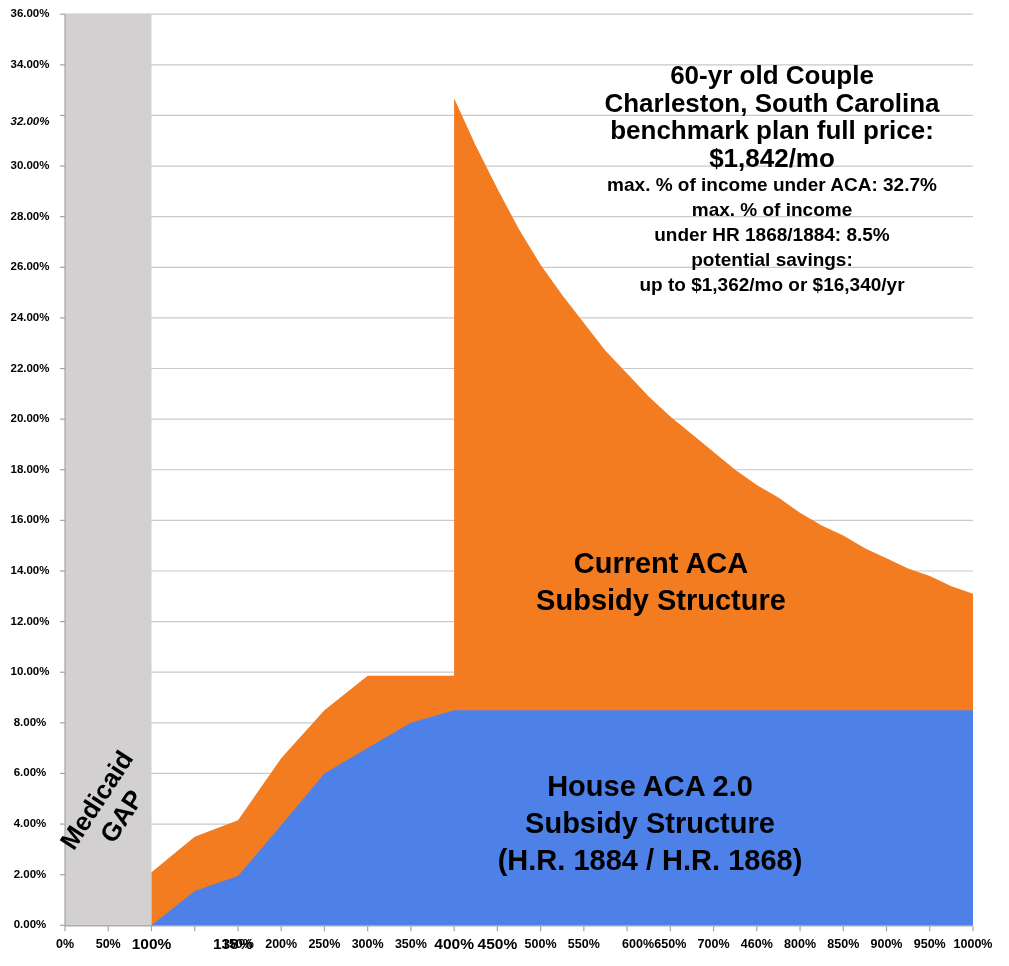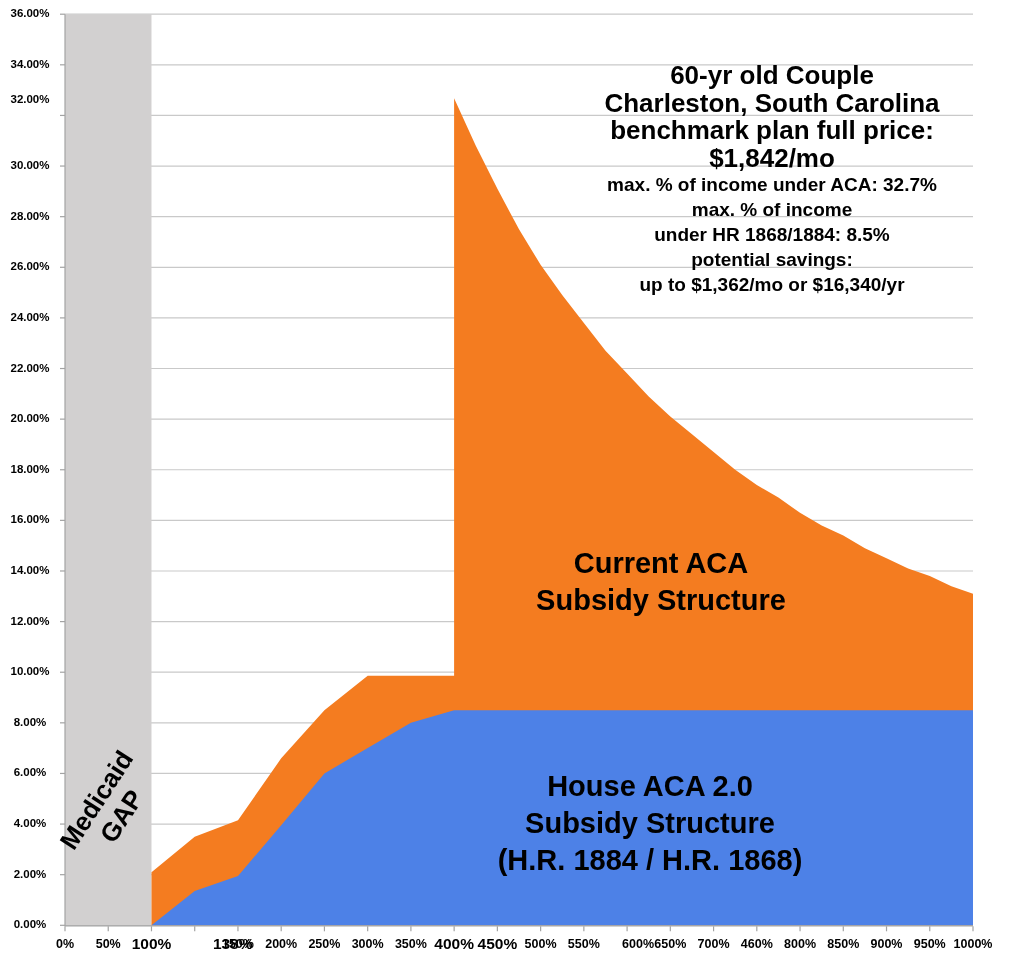--- a/index.html
+++ b/index.html
@@ -100,21 +100,21 @@
       <div class="ylab" style="top: 614.6px;">12.00%</div>
       <div class="ylab" style="top: 563.983px;">14.00%</div>
       <div class="ylab" style="top: 513.367px;">16.00%</div>
       <div class="ylab" style="top: 462.75px;">18.00%</div>
       <div class="ylab" style="top: 412.133px;">20.00%</div>
       <div class="ylab" style="top: 361.517px;">22.00%</div>
       <div class="ylab" style="top: 310.9px;">24.00%</div>
       <div class="ylab" style="top: 260.283px;">26.00%</div>
       <div class="ylab" style="top: 209.667px;">28.00%</div>
       <div class="ylab" style="top: 159.05px;">30.00%</div>
-      <div class="ylab" style="top: 93px;">32.00%</div>
+      <div class="ylab" style="top: 115px; font-style: italic;">32.00%</div>
       <div class="ylab" style="top: 57.8167px;">34.00%</div>
       <div class="ylab" style="top: 7.2px;">36.00%</div>
     </div>
   <div id="x-labels">
       <div class="xlab" style="left: 33px;">0%</div>
       <div class="xlab" style="left: 76.2381px;">50%</div>
       <div class="xlab big" style="left: 119.476px;">100%</div>
       <div class="xlab big" style="left: 162.714px; padding-left: 38px;">138%</div>
       <div class="xlab" style="left: 205.952px;">150%</div>
       <div class="xlab" style="left: 249.19px;">200%</div>

